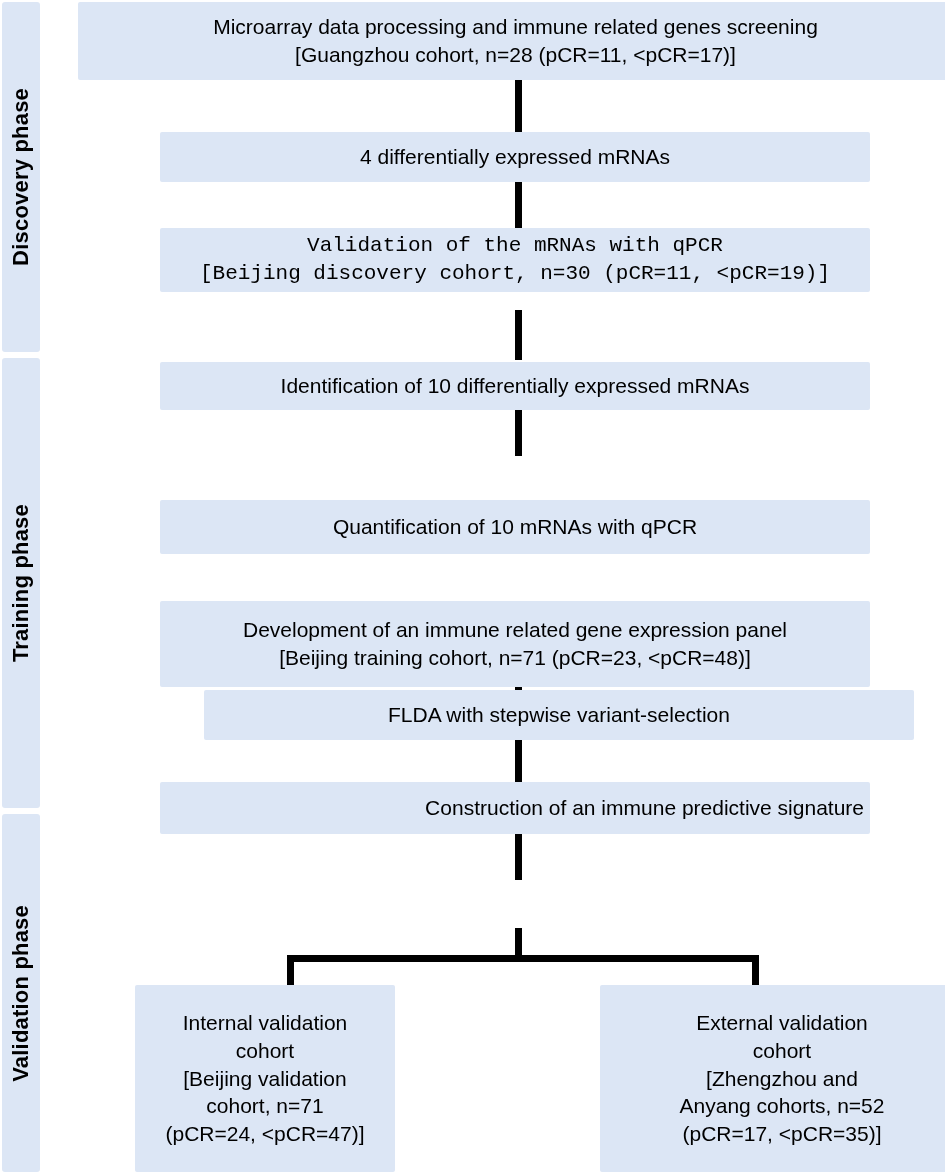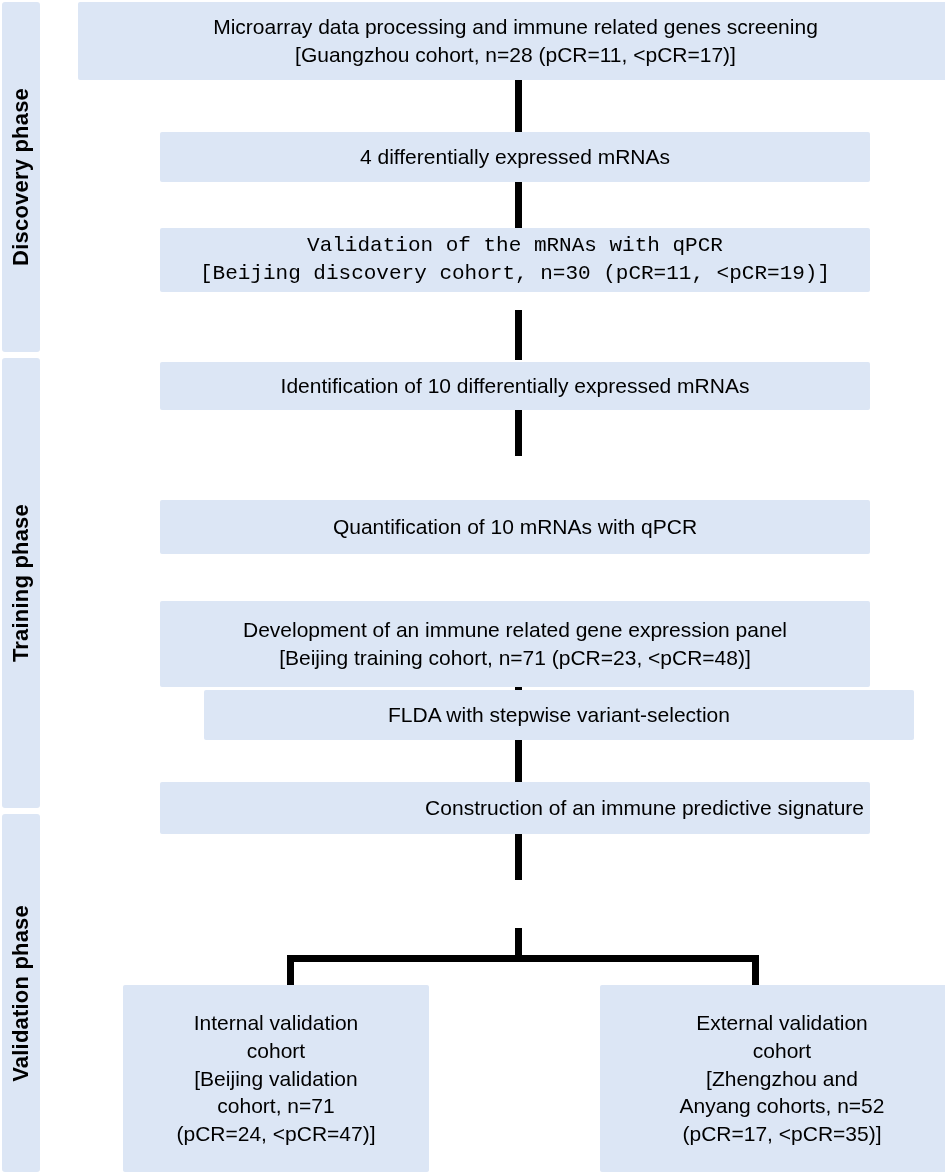--- a/index.html
+++ b/index.html
@@ -140,21 +140,21 @@
 
   <div class="box" style="left:160px; top:690px; width:710px; height:50px;margin-left:44px;">
     <div class="txt">FLDA with stepwise variant-selection</div>
   </div>
 
   <div class="box" style="left:160px; top:782px; width:710px; height:52px;text-align:right;">
     <div class="txt">Construction of an immune predictive signature</div>
   </div>
 
 
-  <div class="box" style="left:123px; top:985px; width:306px; height:187px;">
+  <div class="box" style="left:135px; top:985px; width:260px; height:187px;">
     <div class="txt">Internal validation
 cohort
 [Beijing validation
 cohort, n=71
 (pCR=24, &lt;pCR=47)]</div>
   </div>
 
   <div class="box" style="left:600px; top:985px; width:364px; height:187px;">
     <div class="txt">External validation
 cohort

